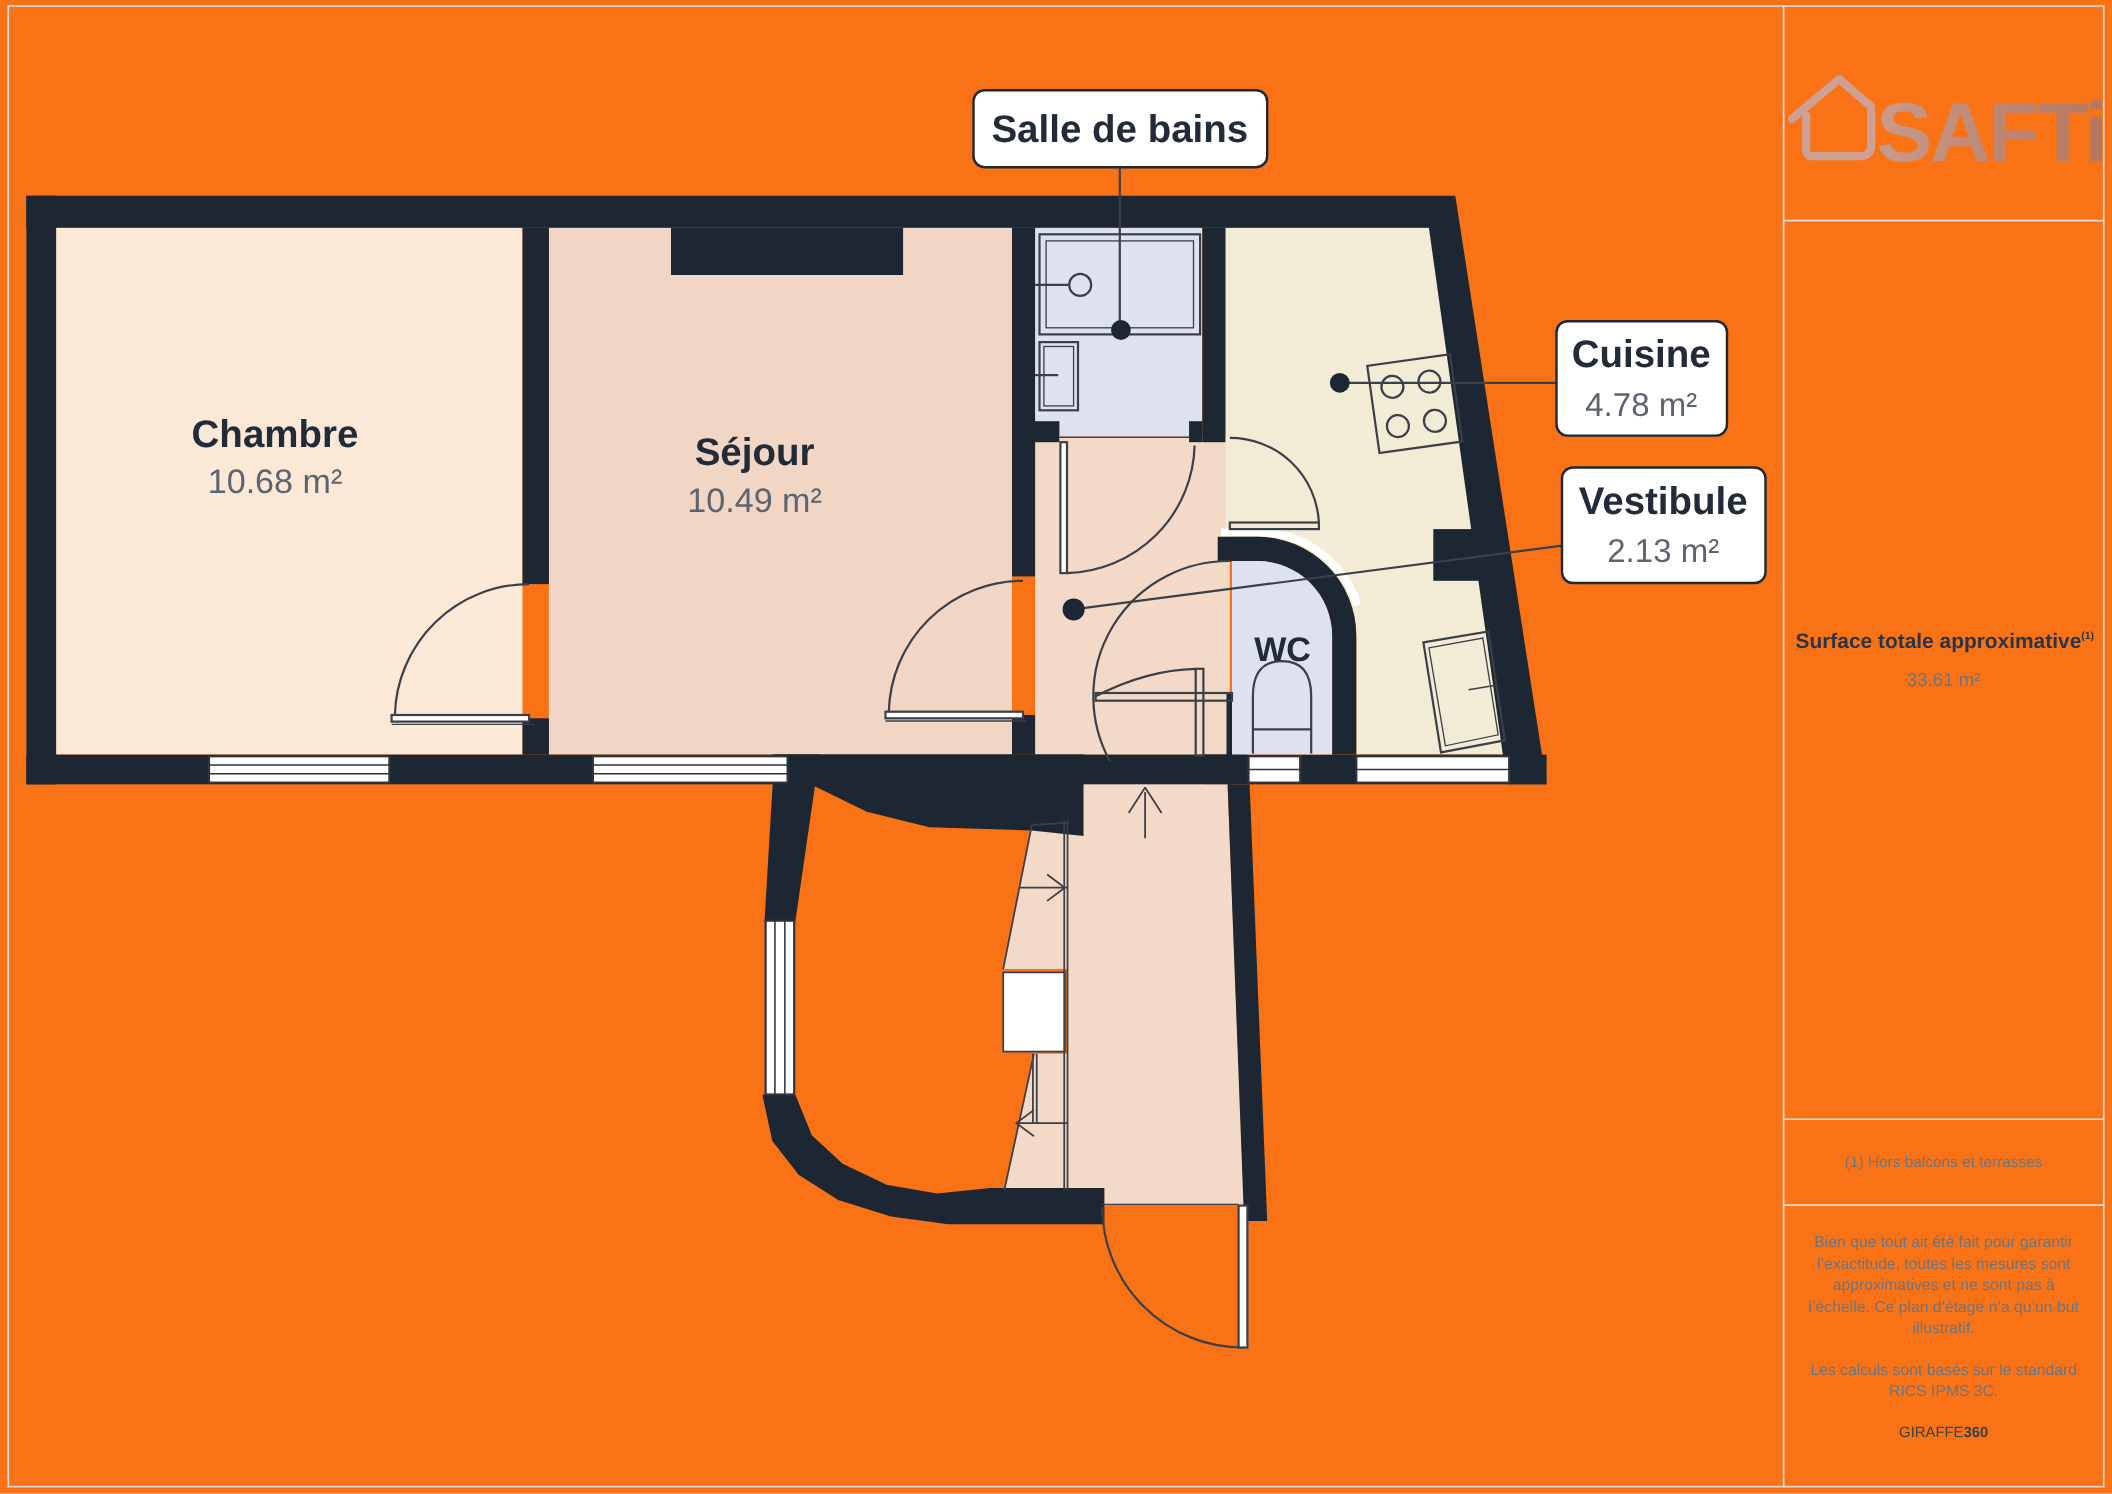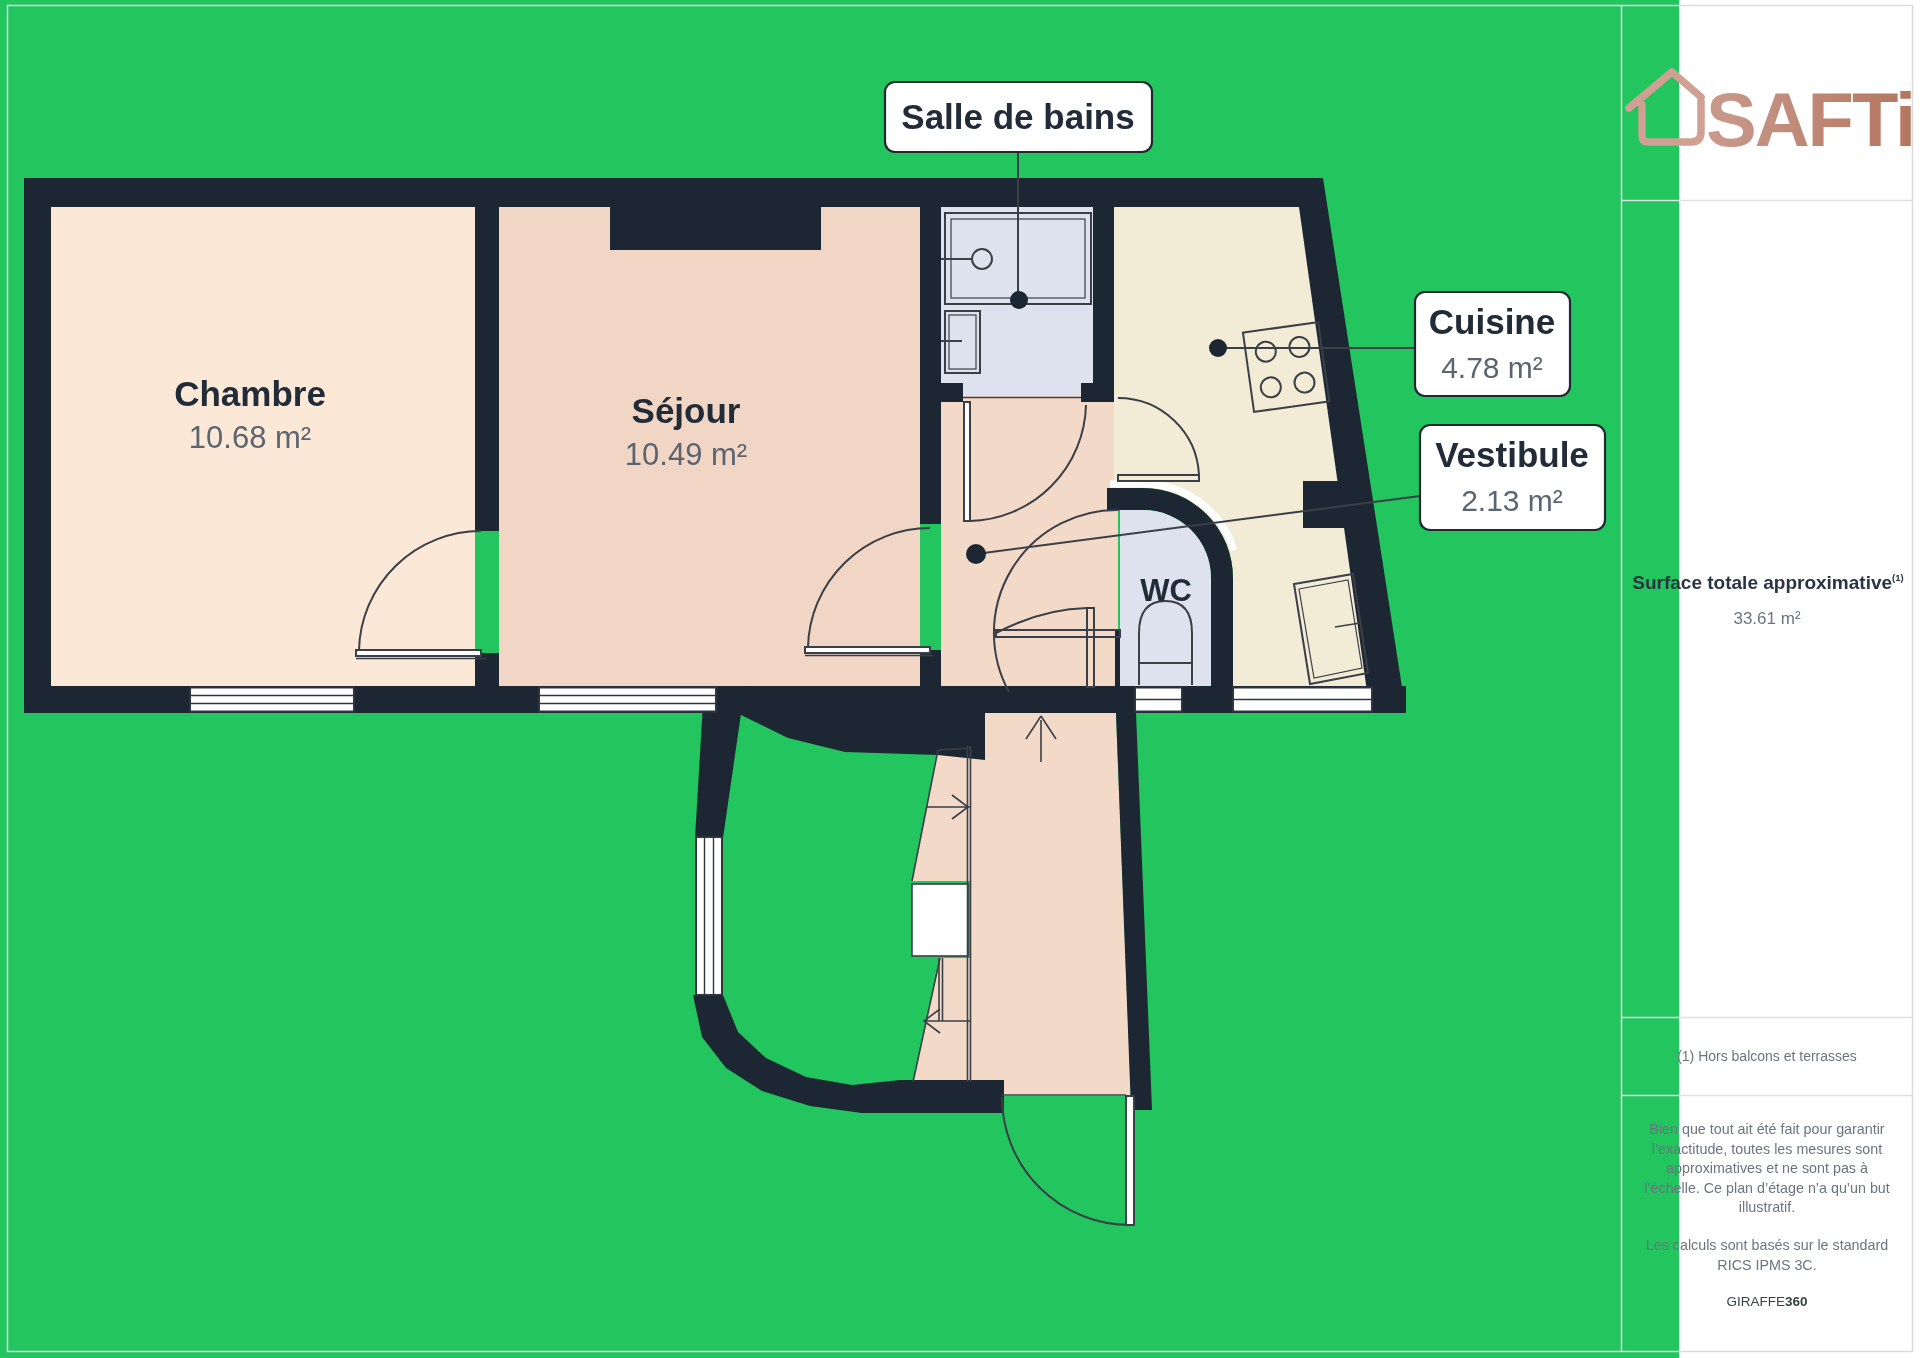--- a/index.html
+++ b/index.html
@@ -1,16 +1,16 @@
 <!DOCTYPE html>
 <html><head>
 <meta charset="utf-8">
 <style>
   html,body{margin:0;padding:0;background:#ffffff;}
-  #page{position:relative;width:1679px;height:1358px;background:#22c55e;font-family:"Liberation Sans",sans-serif;}
+  #page{position:relative;width:1920px;height:1358px;background:#f97316;font-family:"Liberation Sans",sans-serif;}
   svg{display:block;}
 </style>
 </head>
 <body>
 <div id="page">
 <svg width="1920" height="1358" viewBox="0 0 1920 1358" xmlns="http://www.w3.org/2000/svg">
 <defs>
 <linearGradient id="safti" x1="0" y1="0" x2="1" y2="0">
   <stop offset="0" stop-color="#c99a8c"></stop>
   <stop offset="1" stop-color="#b4765f"></stop>

